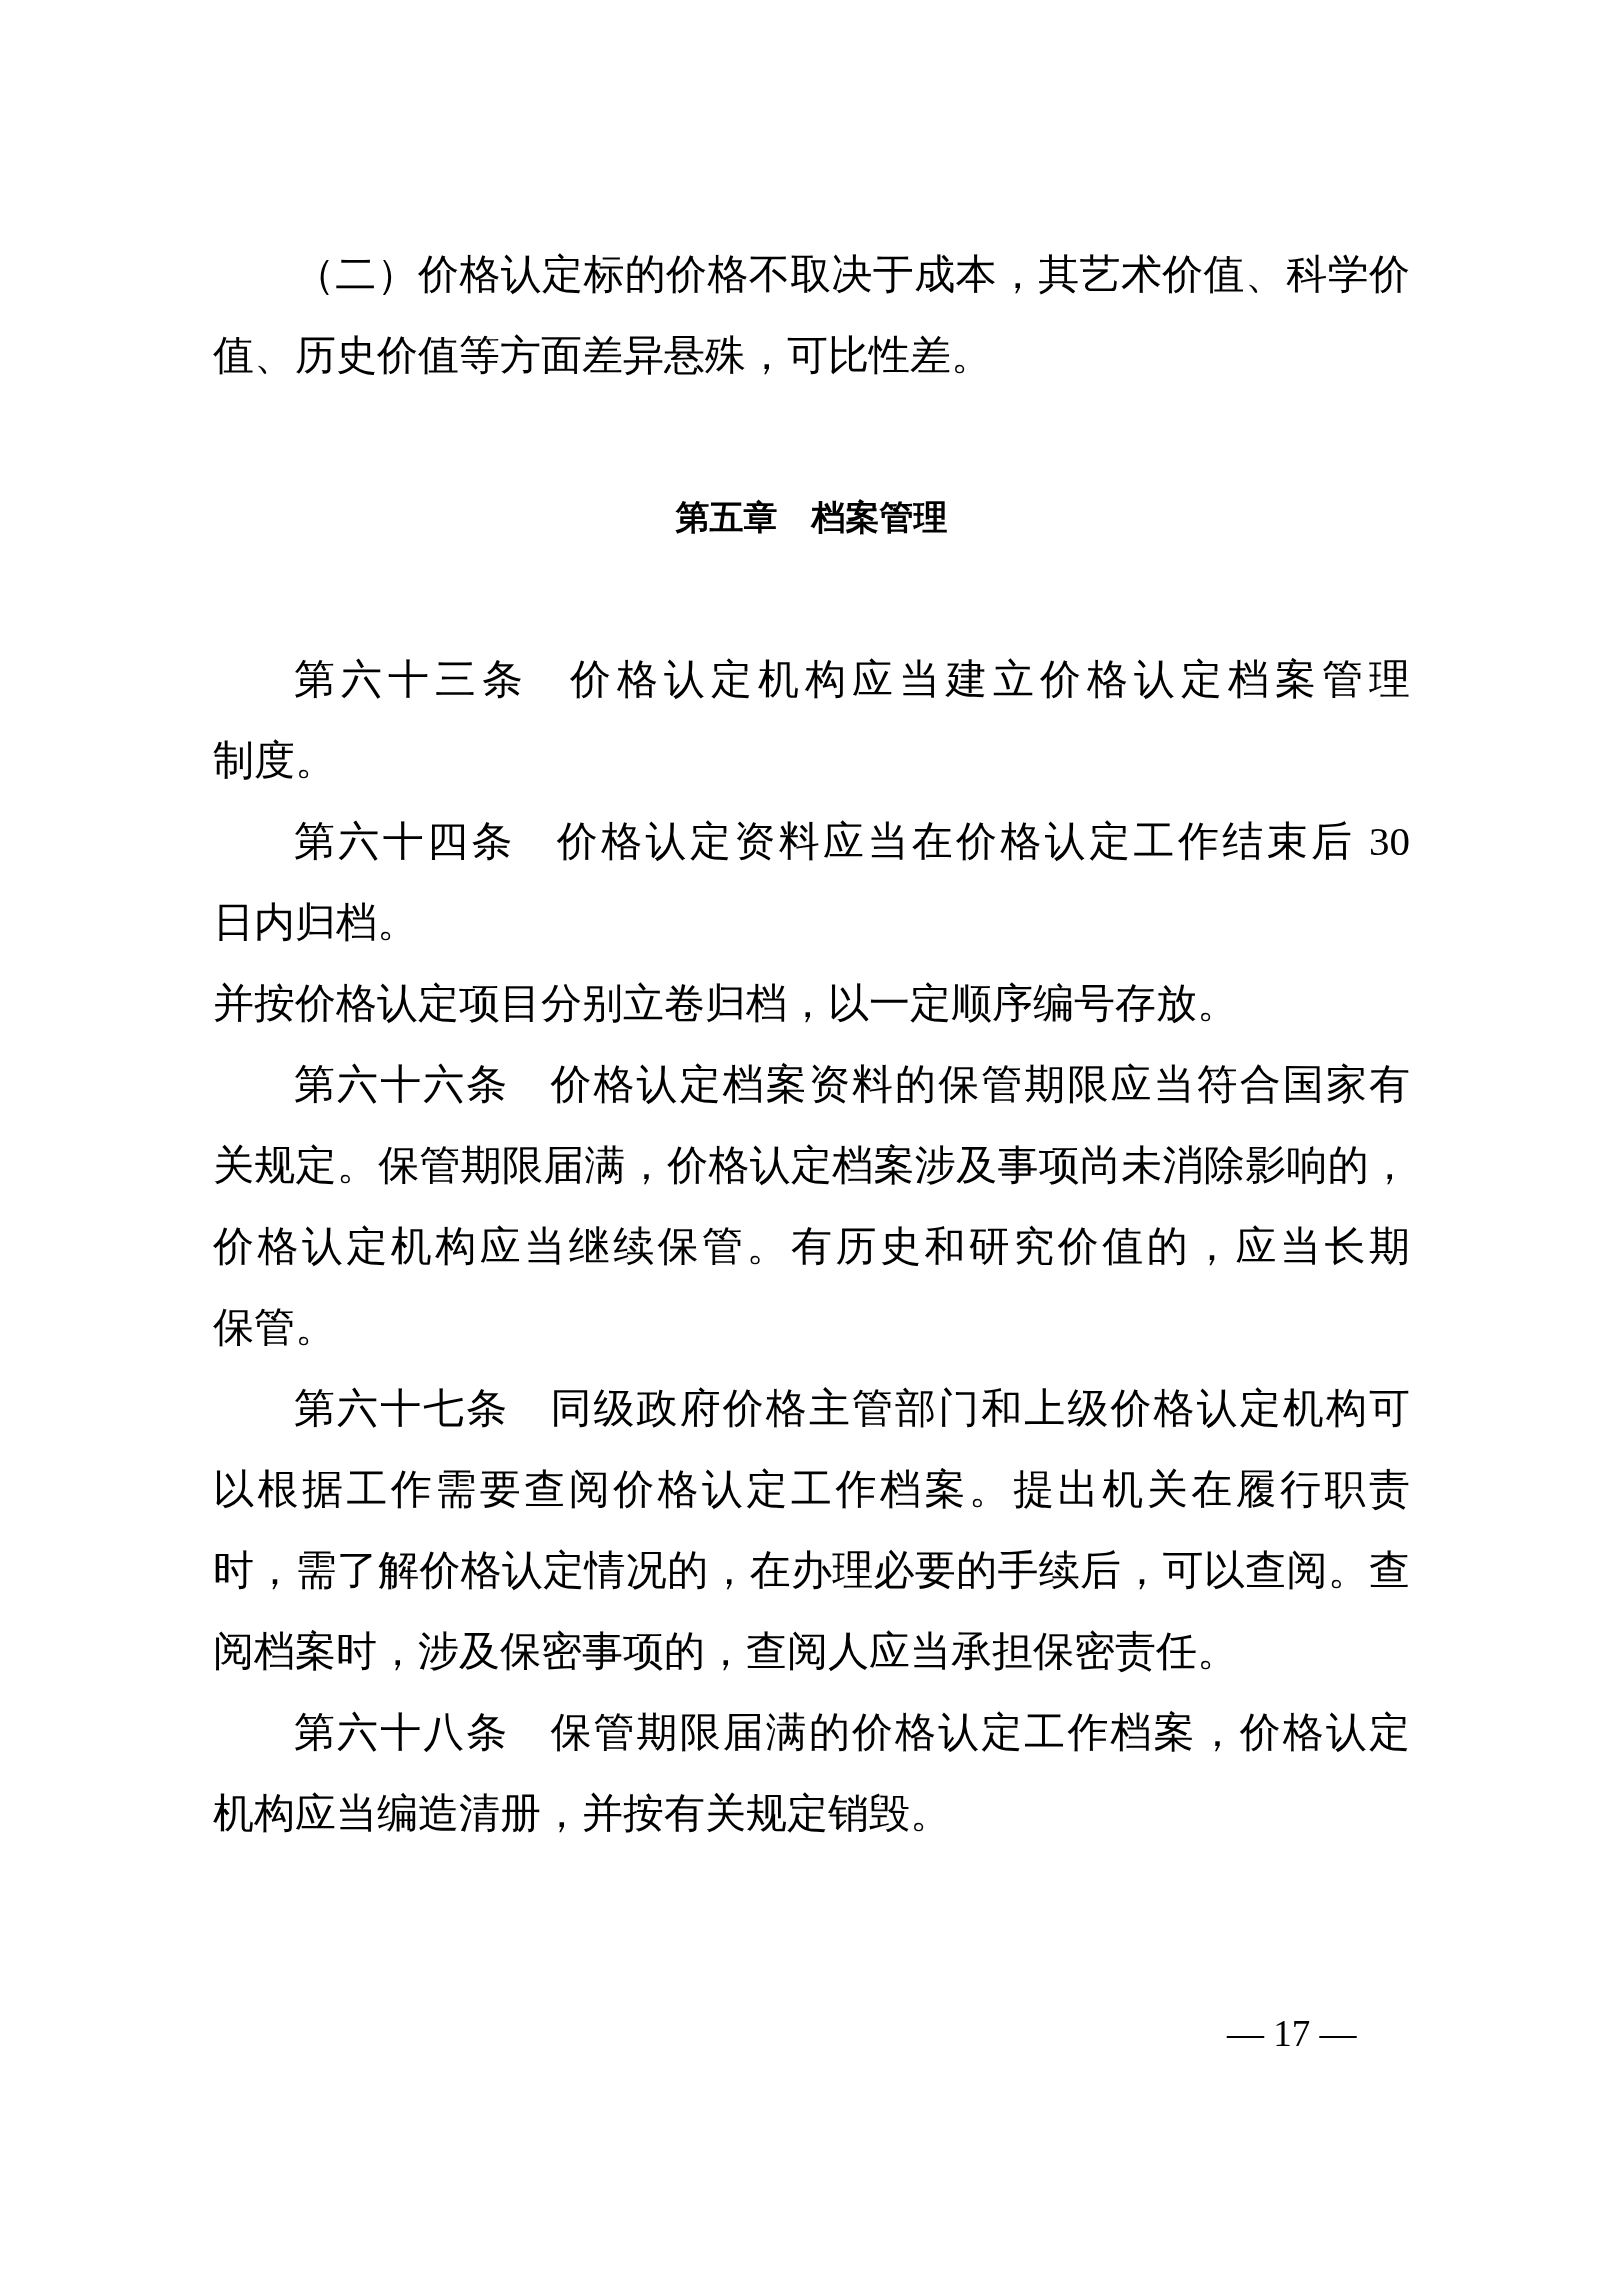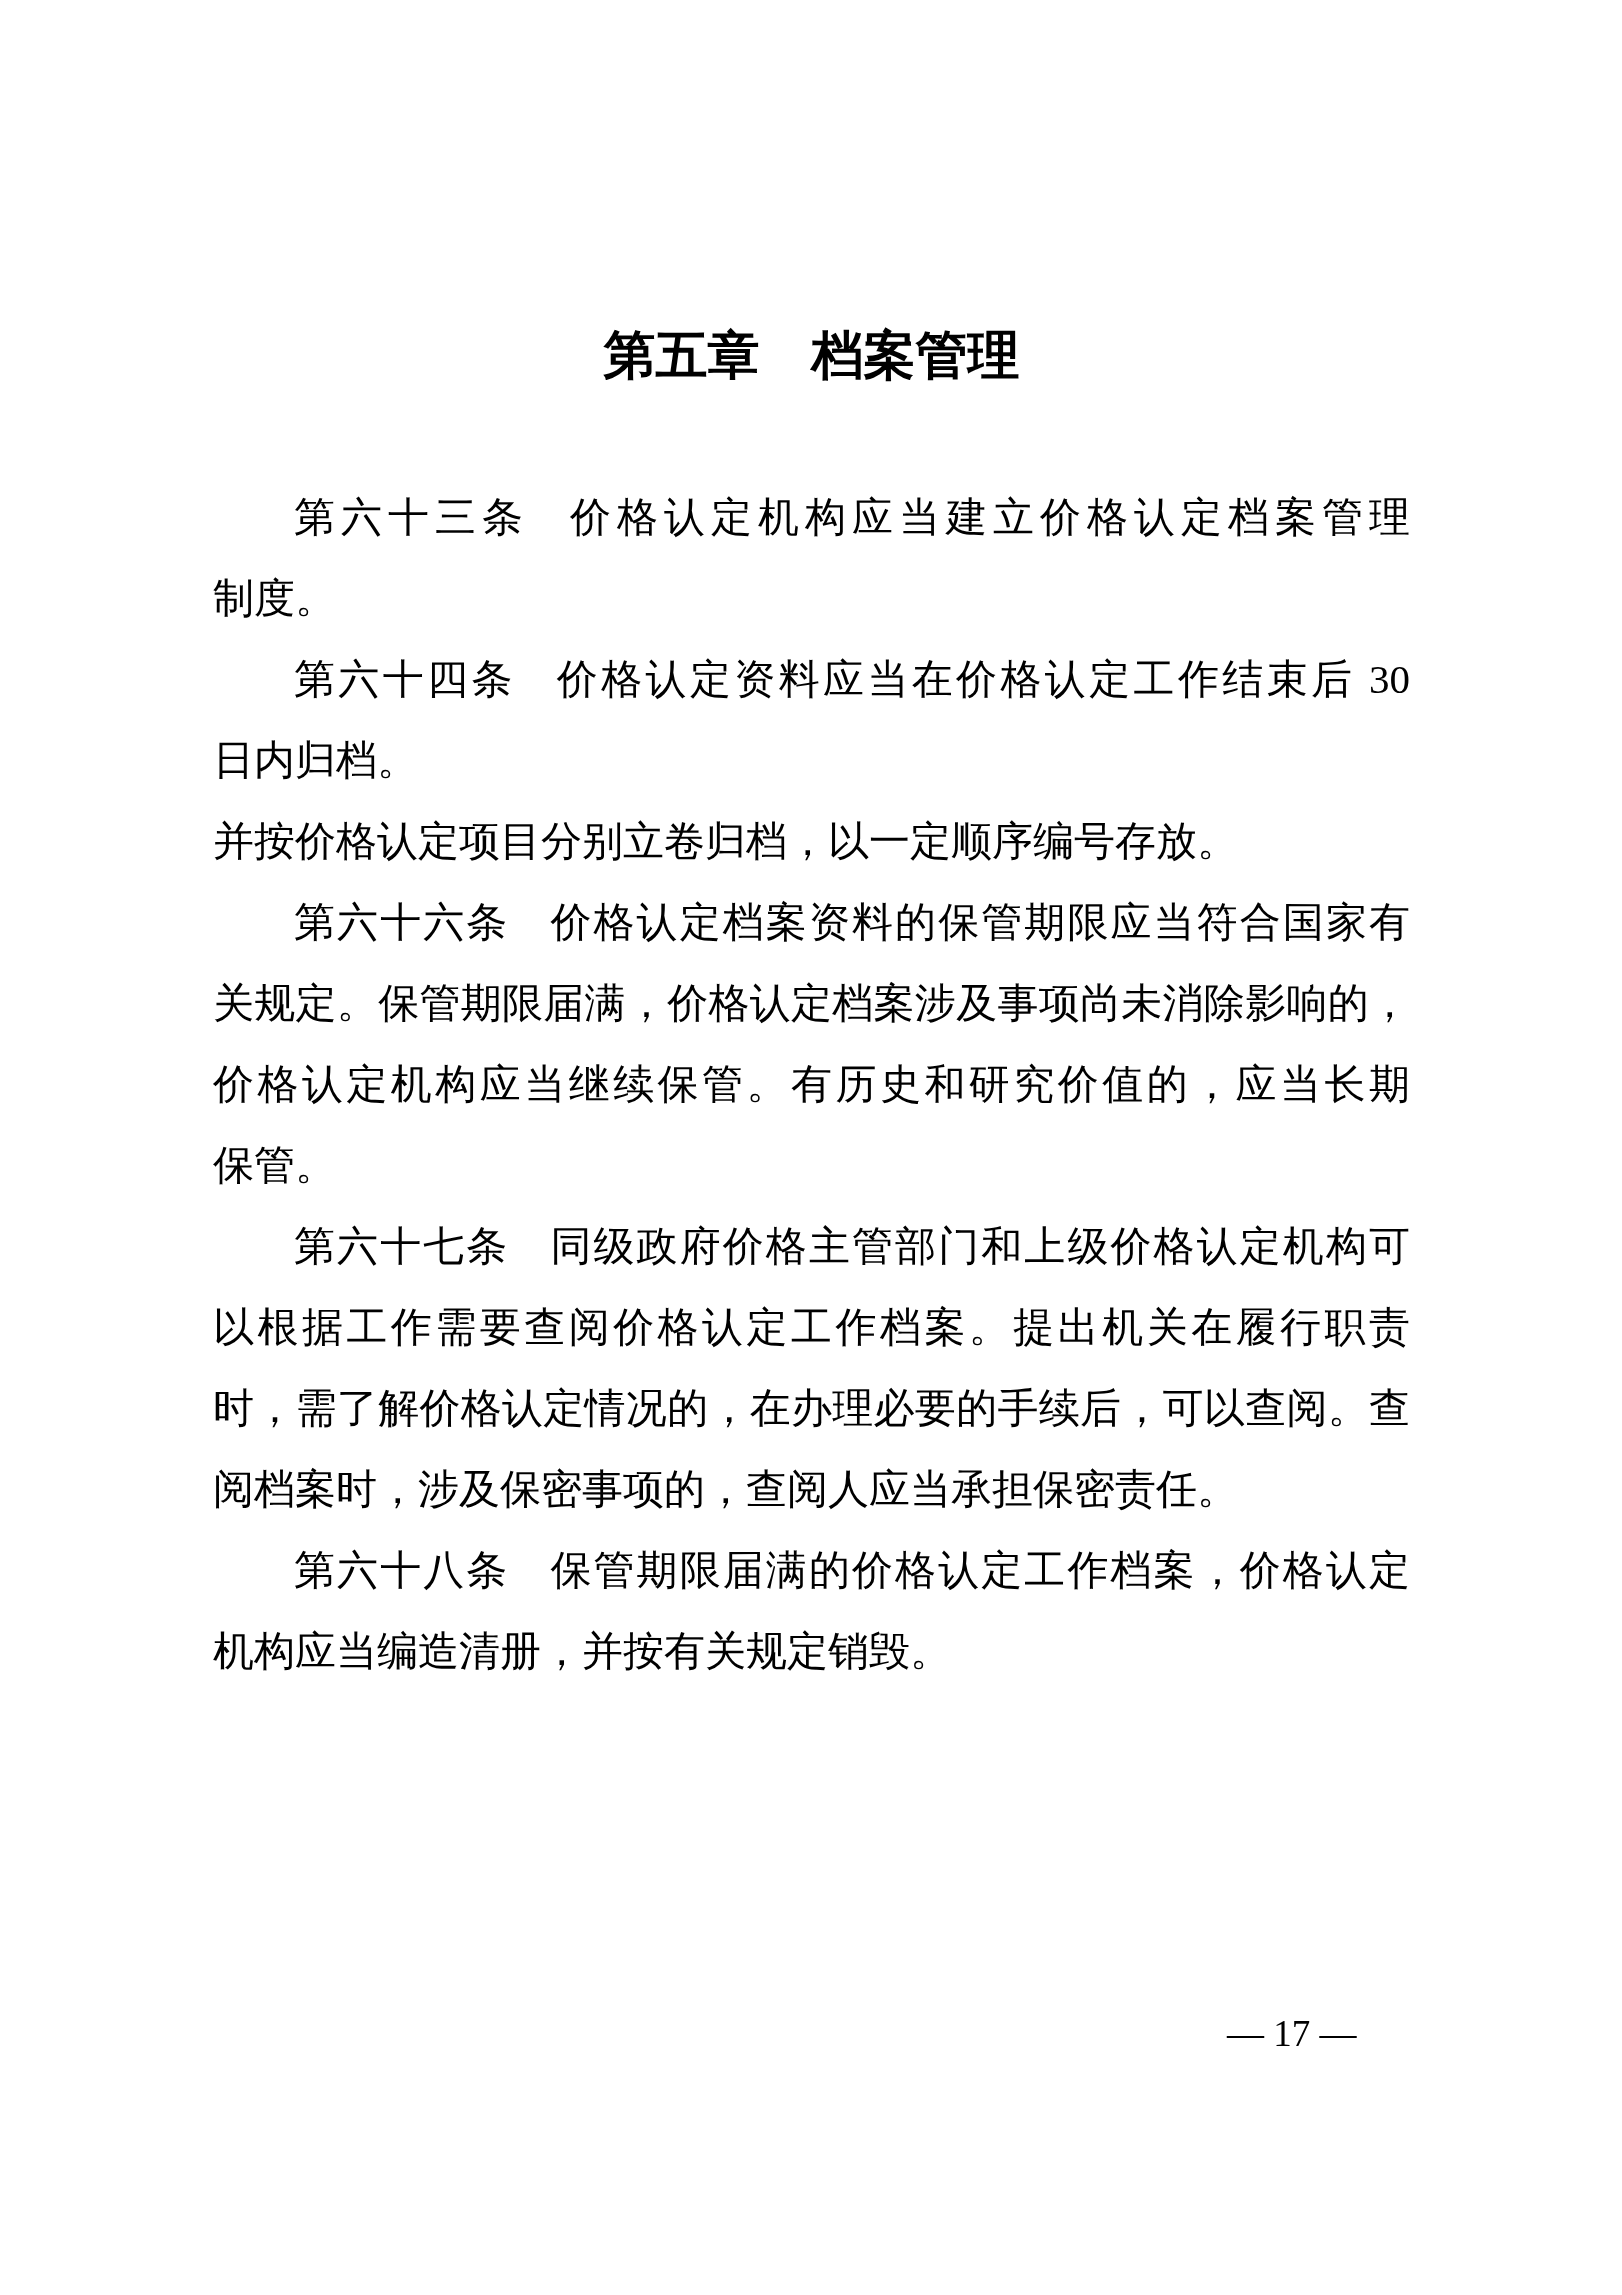--- a/index.html
+++ b/index.html
@@ -46,21 +46,21 @@
   .term {
     font-family: "Liberation Sans", sans-serif;
     font-weight: 400;
     margin-right: 41px; 
   }
   .chapter {
     margin: 81px 0; 
     text-align: center;
     font-family: "Liberation Sans", sans-serif;
     font-weight: 700;
-    font-size: 52px;
+    font-size: 34px;
     height: 81px;
     line-height: 81px;
   }
   .pageno {
     position: absolute;
     left: 1227px;
     top: 1993px;
     height: 81px;
     line-height: 81px;
     font-size: 37px;
@@ -70,20 +70,24 @@
   }
   section { margin: 0; padding: 0; }
   h2 { margin: 81px 0; padding: 0; }
 </style>
 </head>
 <body>
 
 <div class="page">
   <main class="text-block">
 
+    <section>
+      <div class="line jl indent">（二）价格认定标的价格不取决于成本，其艺术价值、科学价</div>
+      <div class="line">值、历史价值等方面差异悬殊，可比性差。</div>
+    </section>
 
     <h2 class="chapter">第五章　档案管理</h2>
 
     <section>
       <div class="line jl indent"><span class="term">第六十三条</span><span>价格认定机构应当建立价格认定档案管理</span></div>
       <div class="line">制度。</div>
     </section>
 
     <section>
       <div class="line jl indent"><span class="term">第六十四条</span><span>价格认定资料应当在价格认定工作结束后 30</span></div>

